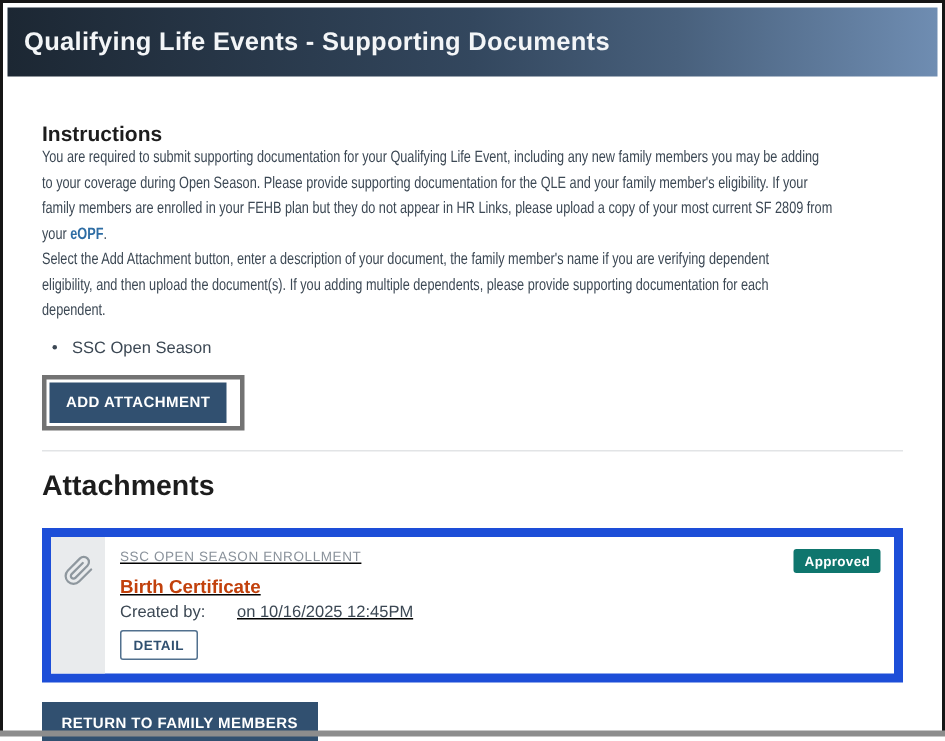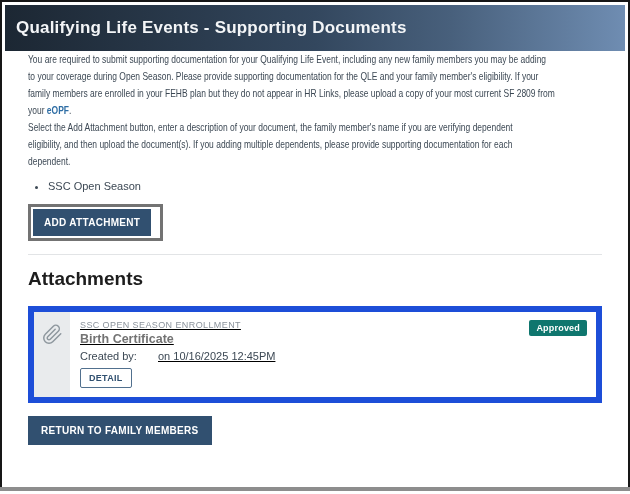--- a/index.html
+++ b/index.html
@@ -54,21 +54,21 @@
     position:relative; margin-top:16px; display:flex;
     border:6px solid #1d4ed8; background:#fff; box-sizing:border-box;text-decoration:underline;
   }
   .card-icon-panel {
     width:36px; background:#e9ebed; box-sizing:border-box;
     display:flex; justify-content:center; align-items:flex-start; padding-top:12px;
   }
   .paperclip { width:21px; height:21px; }
   .card-body { flex:1; padding:8px 12px 9px 10px; }
   .card-category { font-size:9px; color:#8a929b; letter-spacing:0.4px; }
-  .card-title { margin-top:2px; font-size:12.5px; font-weight:bold; color:#737373; }
+  .card-title { margin-top:8px; font-size:12.5px; font-weight:bold; color:#c2410c; }
   .card-meta { margin-top:4px; font-size:11px; color:#3c4854; }
   .created-label { display:inline-block; width:78px; }
   .btn-detail {
     margin-top:6px; background:#fff; border:1px solid #51708e; border-radius:2px;
     color:#305070; font-family:inherit; font-size:9px; font-weight:bold;
     letter-spacing:0.3px; padding:4px 8px; cursor:pointer;
   }
   .badge {
     position:absolute; top:8px; right:9px; background:#0f766e; color:#fff;
     font-size:9px; font-weight:bold; letter-spacing:0.2px;
@@ -82,20 +82,21 @@
 
 <div class="page">
   <div class="frame">
 
     <header class="header">
       <h1 class="title">Qualifying Life Events - Supporting Documents</h1>
     </header>
 
     <main class="content">
 
+      <h2 class="h-instructions">Instructions</h2>
 
       <div class="body-text">
         <div class="body-line">You are required to submit supporting documentation for your Qualifying Life Event, including any new family members you may be adding</div>
         <div class="body-line">to your coverage during Open Season. Please provide supporting documentation for the QLE and your family member's eligibility. If your</div>
         <div class="body-line">family members are enrolled in your FEHB plan but they do not appear in HR Links, please upload a copy of your most current SF 2809 from</div>
         <div class="body-line"><span>your </span><a class="eopf">eOPF</a><span>.</span></div>
         <div class="body-line">Select the Add Attachment button, enter a description of your document, the family member's name if you are verifying dependent</div>
         <div class="body-line">eligibility, and then upload the document(s). If you adding multiple dependents, please provide supporting documentation for each</div>
         <div class="body-line">dependent.</div>
       </div>

